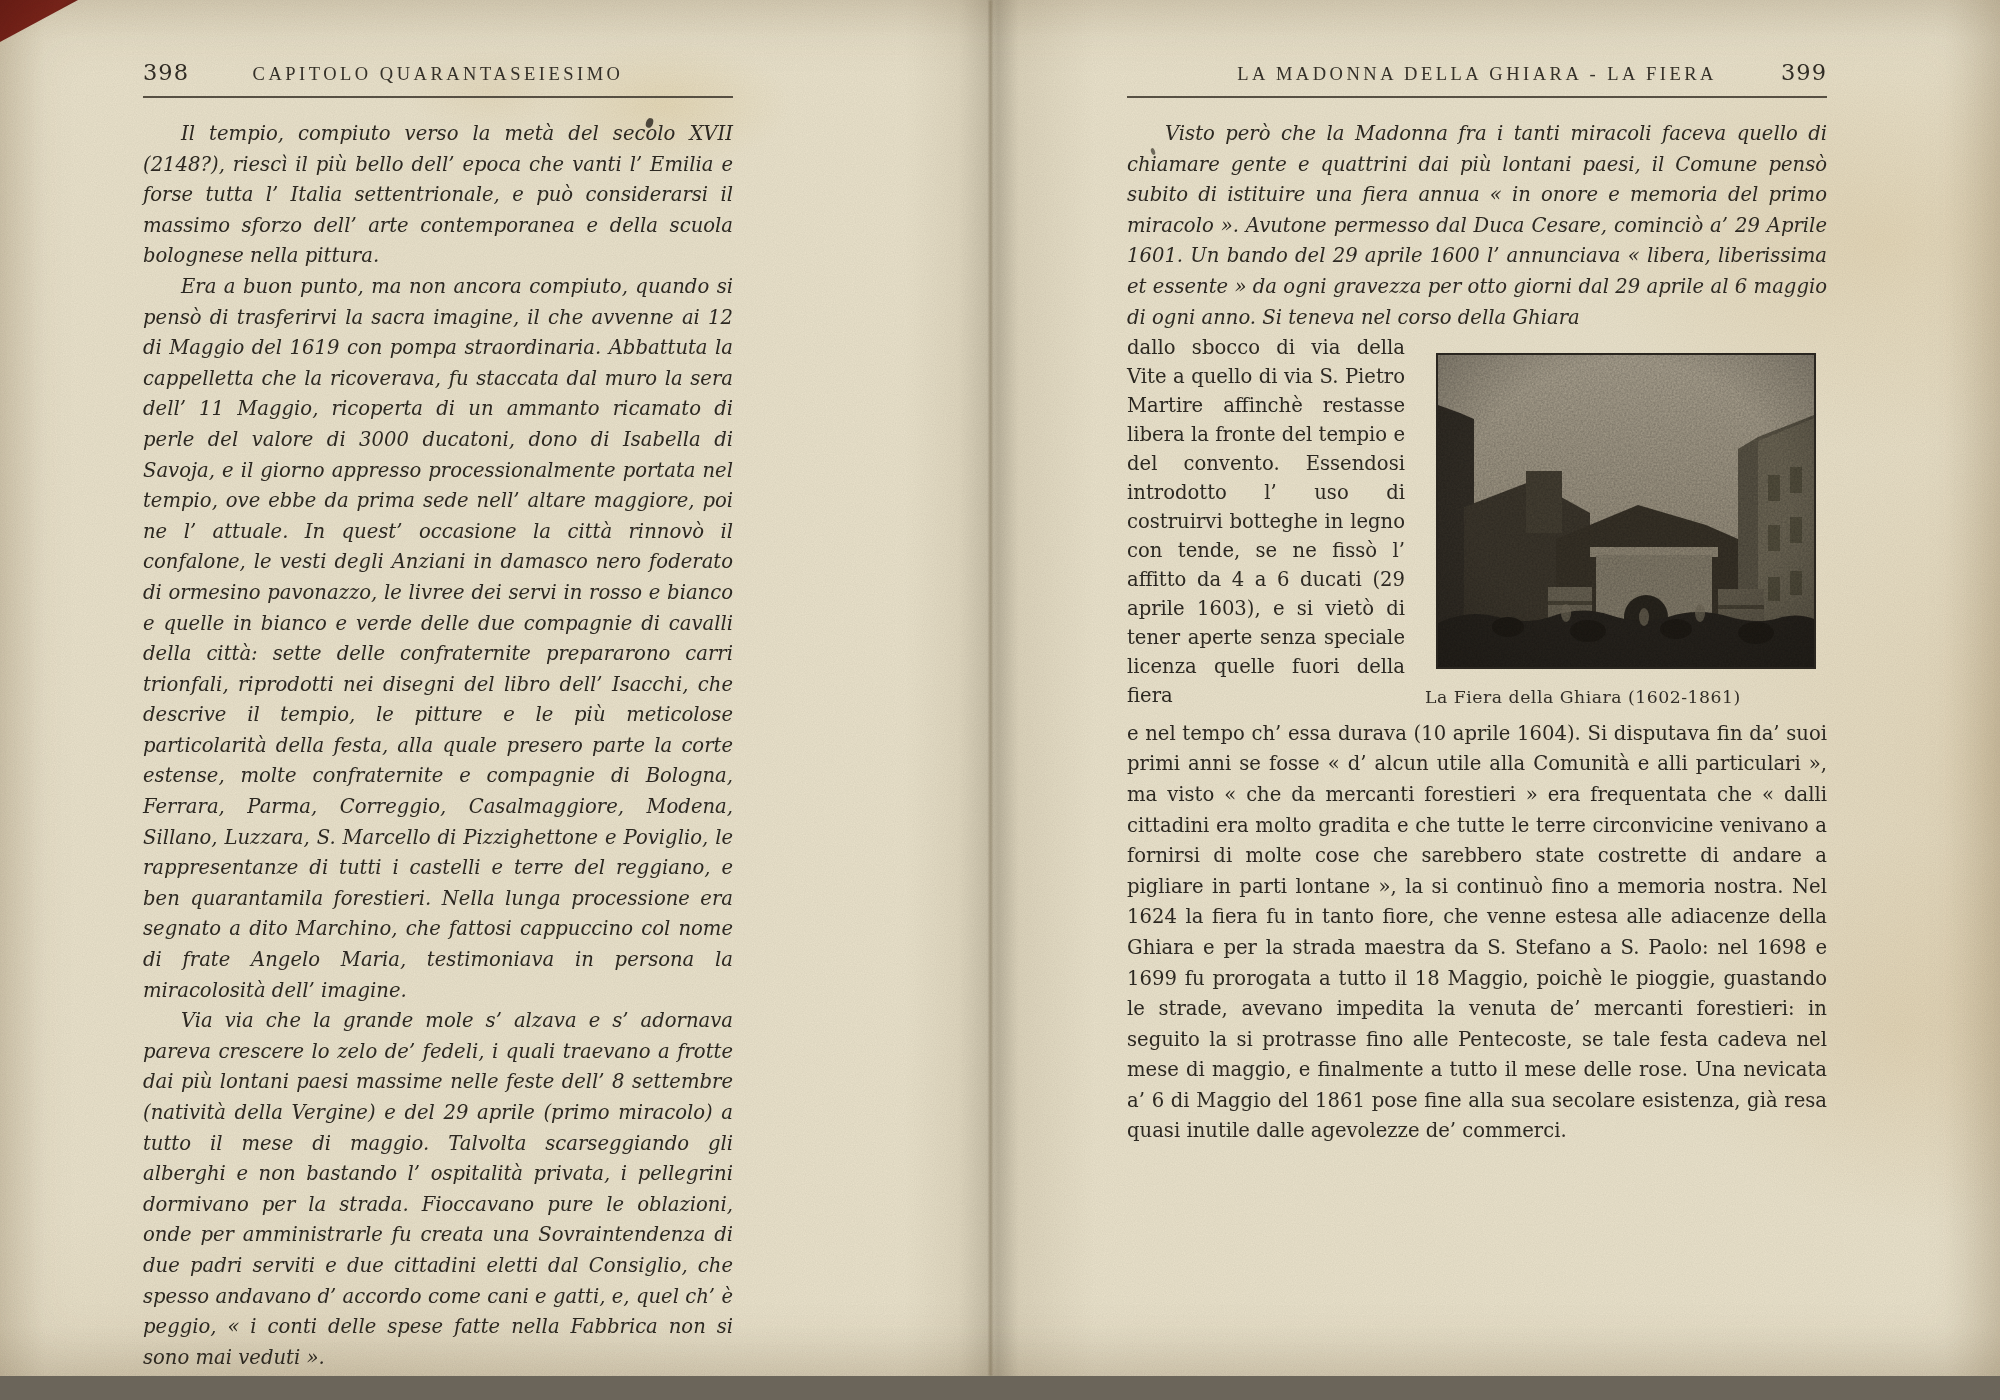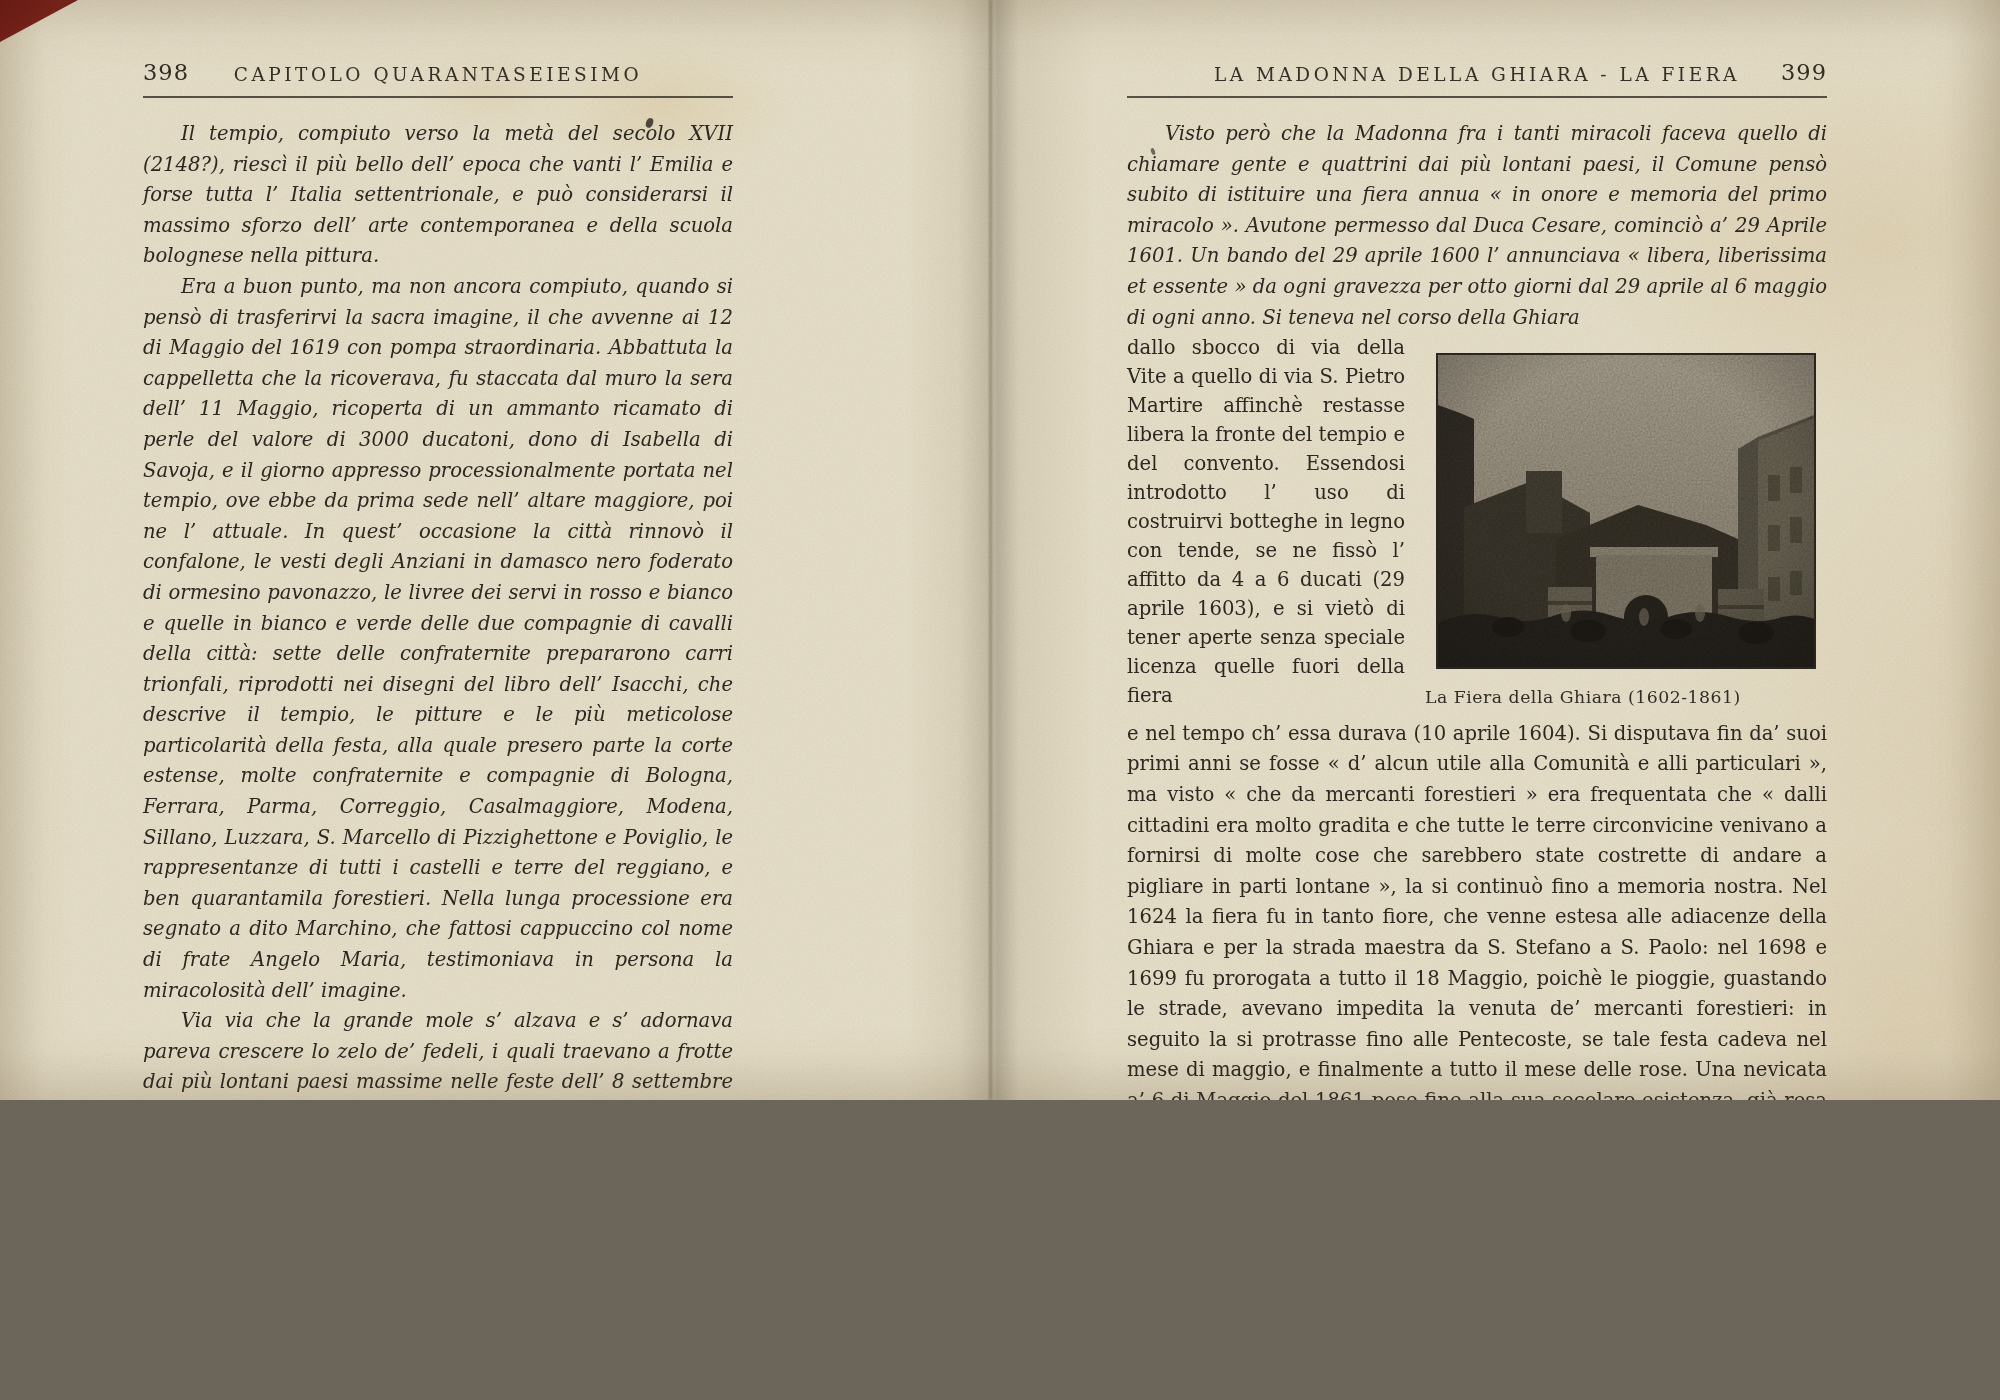--- a/index.html
+++ b/index.html
@@ -1,17 +1,17 @@
 <!DOCTYPE html>
 <html><head>
 <meta charset="utf-8">
 <style>
   html,body{margin:0;padding:0;background:#6b655a;}
   .scan{
-    position:relative;width:2000px;height:1100px;overflow:hidden;
+    position:relative;width:2000px;height:1376px;overflow:hidden;
     font-family:"DejaVu Serif","Liberation Serif",serif;
     color:#2e2a23;
     background-color:#eae2cb;
     background-image:
       radial-gradient(420px 300px at 1880px 240px, rgba(190,150,80,.16), transparent 70%),
       radial-gradient(500px 700px at 2010px 760px, rgba(180,140,75,.14), transparent 70%),
       radial-gradient(320px 280px at 1900px 1030px, rgba(185,145,80,.13), transparent 70%),
       radial-gradient(180px 90px at 665px 105px, rgba(200,160,70,.15), transparent 70%),
       radial-gradient(120px 60px at 490px 92px, rgba(190,150,75,.10), transparent 70%),
       radial-gradient(600px 300px at 300px 1390px, rgba(150,120,70,.08), transparent 70%),
@@ -34,21 +34,21 @@
 
   .page{position:absolute;top:56px;}
   .page-left{left:143px;width:590px;}
   .page-right{left:1127px;width:700px;}
 
   .head{position:relative;height:40px;}
   .pagenum{position:absolute;top:3px;font-size:22.5px;letter-spacing:1px;color:#332f27;}
   .pn-left{left:0;}
   .pn-right{right:0;margin-left:48px;}
   .runhead{display:block;text-align:center;font-size:18.5px;letter-spacing:3.5px;
-    padding-top:8px;color:#37332b;white-space:nowrap;}
+    padding-top:8px;color:#37332b;white-space:nowrap;font-family:Liberation Serif, serif;}
   .rule{border-top:2.6px solid #453f33;height:0;opacity:.88;}
 
   .body{margin-top:21px;font-size:19.6px;line-height:30.6px;text-align:justify;}
   .body p{margin:0;}
   .ind{text-indent:38px;font-style:italic;}
 
   .inkdot{position:absolute;left:503px;top:62px;width:7px;height:10px;background:#3e3930;
     border-radius:55% 45% 60% 50%;transform:rotate(14deg);opacity:.9;}
   .inkspeck{position:absolute;left:24px;top:92px;width:4px;height:7px;background:#4a453a;
     border-radius:50%;transform:rotate(-18deg);opacity:.75;}

